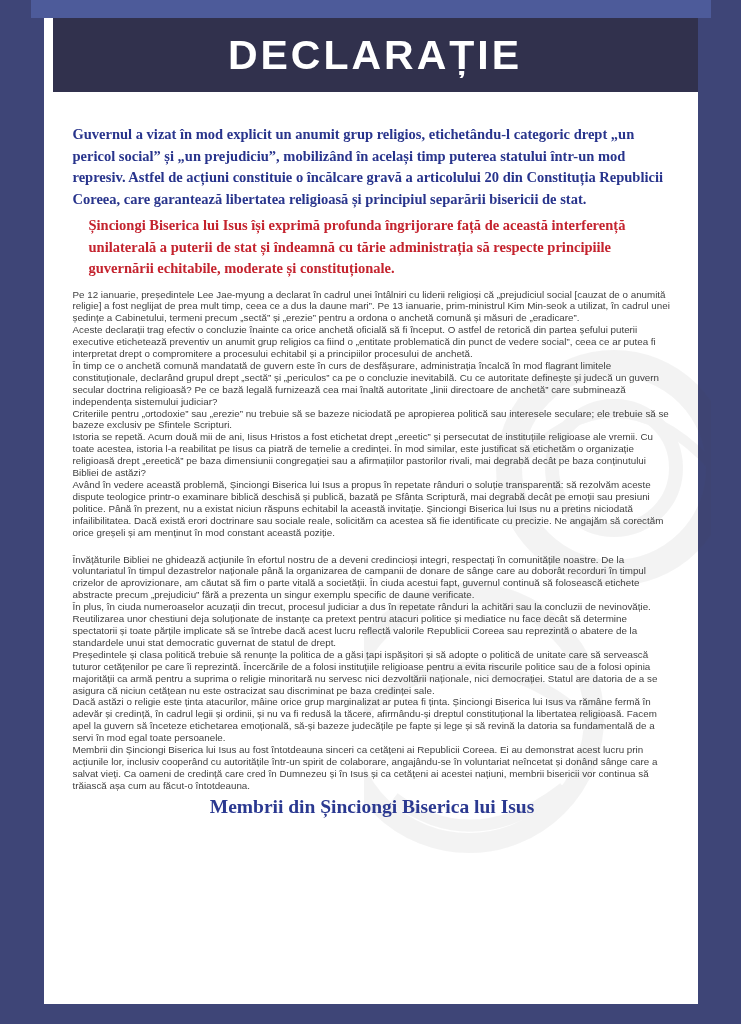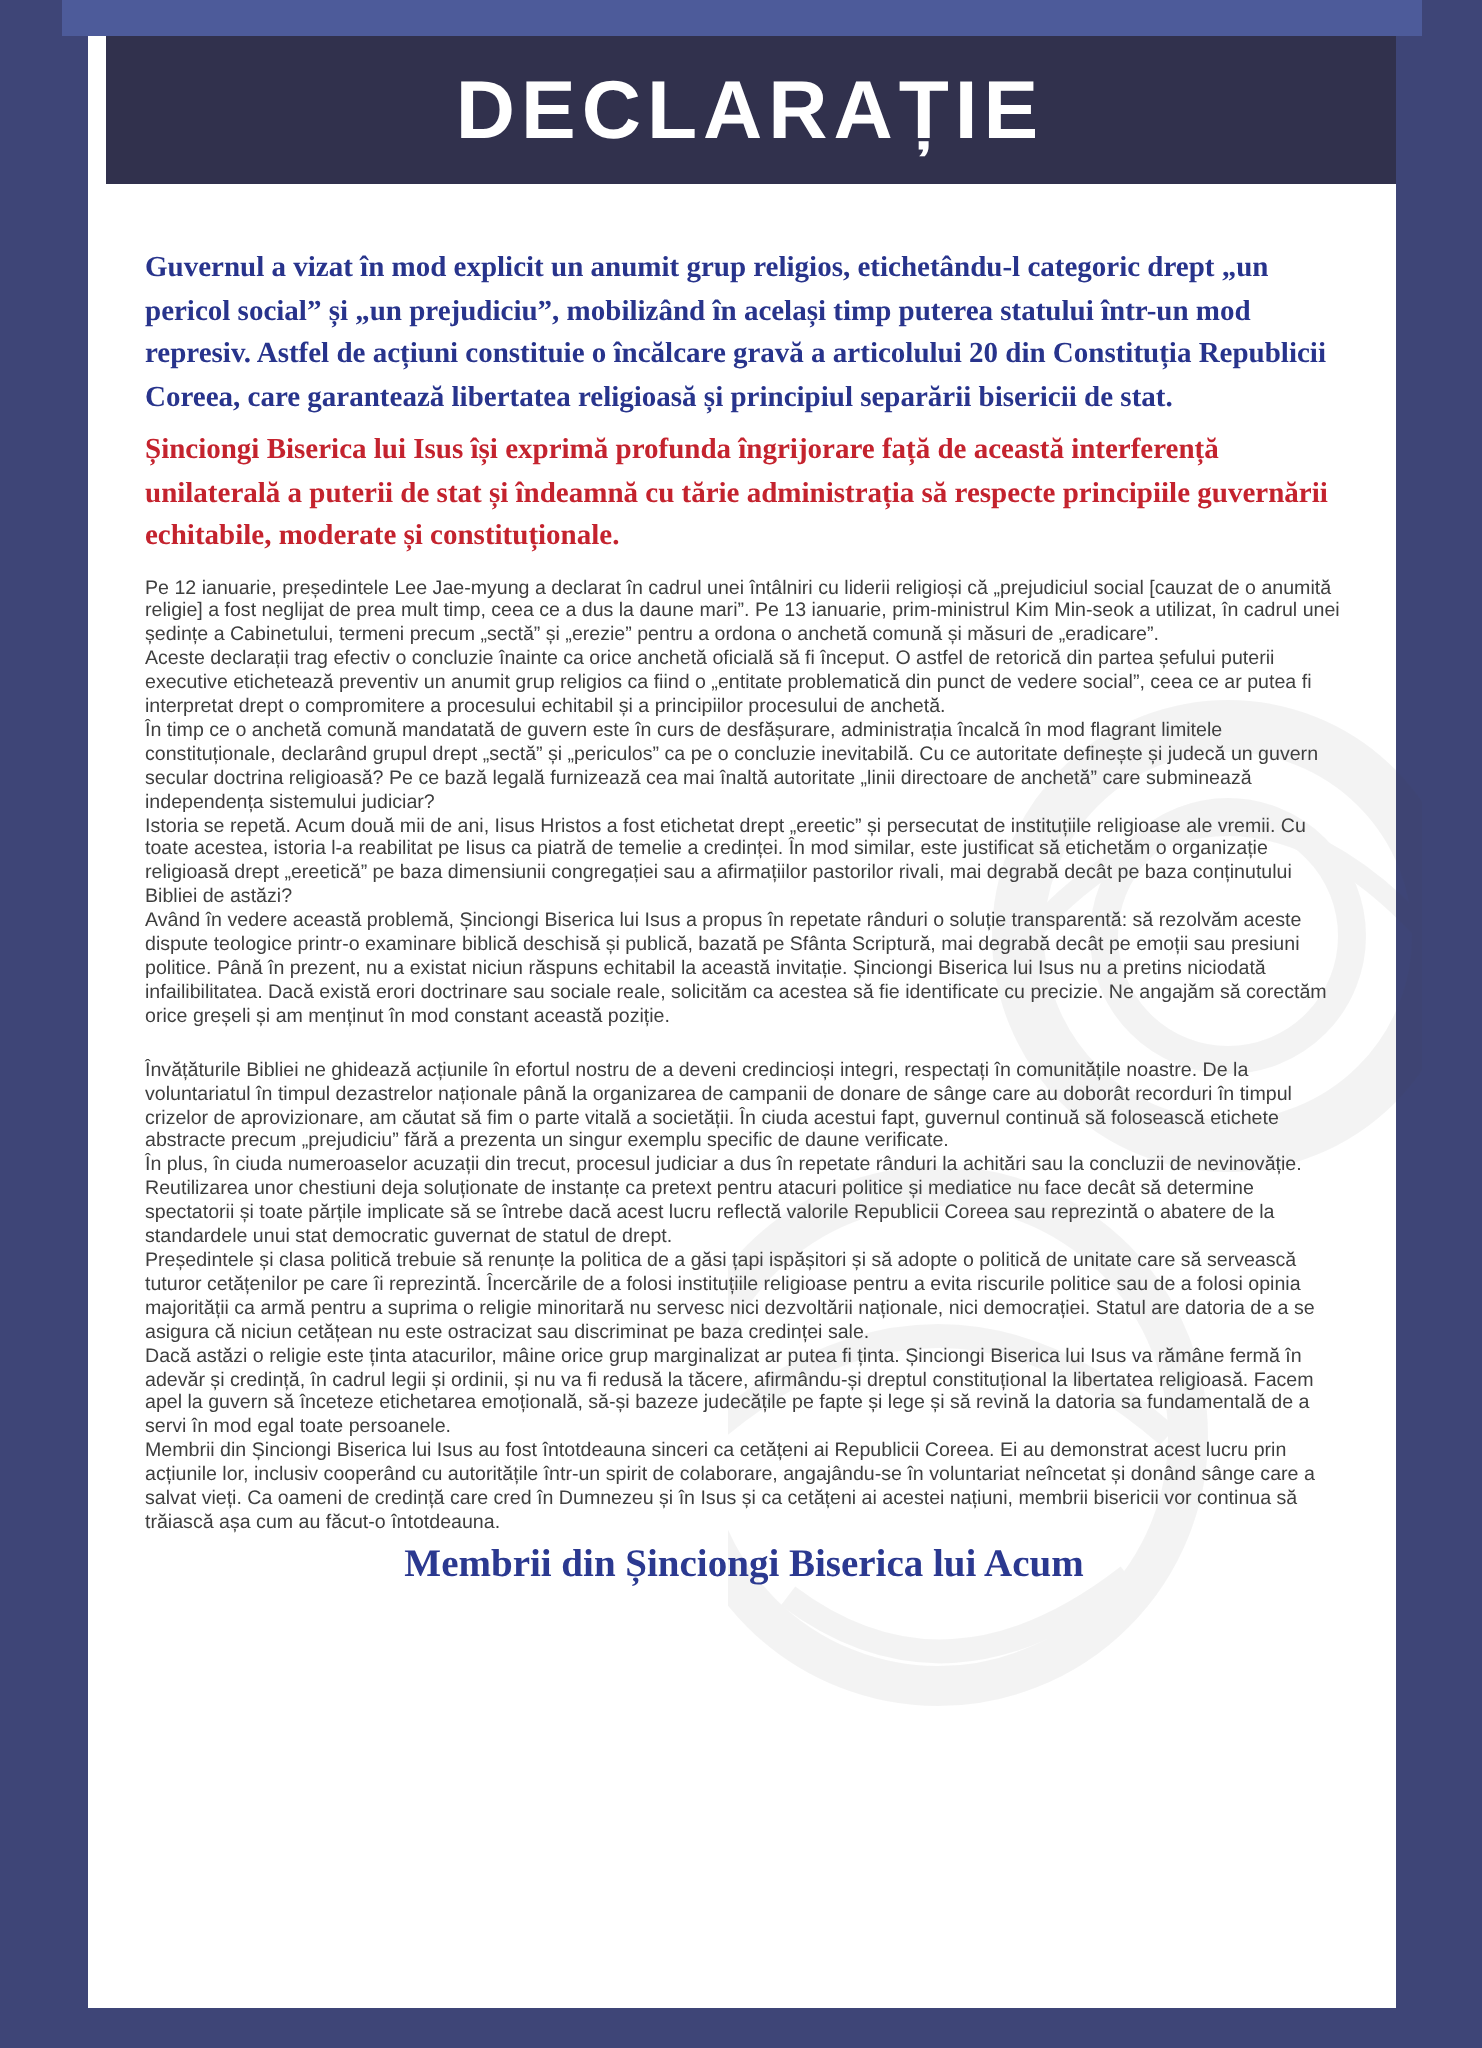--- a/index.html
+++ b/index.html
@@ -24,21 +24,21 @@
   .content{
     position:absolute;top:74px;left:0;right:0;bottom:0;
     padding:32px 26px 0 29px;box-sizing:border-box;z-index:2;
   }
   .intro-blue{
     font-family:"Liberation Serif",serif;font-weight:bold;
     color:#28348c;font-size:14.5px;line-height:21.5px;margin:0 0 5px 0;
   }
   .intro-red{
     font-family:"Liberation Serif",serif;font-weight:bold;
-    color:#c4232e;font-size:14.5px;line-height:21.5px;margin:0 0 9px 0;
+    color:#c4232e;font-size:14.5px;line-height:21.5px;margin:0 0 9px 16px;
   }
   .columns{display:flex;gap:15px;flex-direction:column;}
   .col{flex:1;min-width:0;}
   .col p{
     margin:0;color:#3f3f3f;font-size:9.8px;line-height:11.9px;
     font-family:"Liberation Sans",sans-serif;
   }
   .footer{margin-top:4px;text-align:center;}
   .footer-date{
     font-family:"Liberation Serif",serif;color:#1f1f3d;
@@ -76,31 +76,32 @@
     <div class="content">
 
       <p class="intro-blue">Guvernul a vizat în mod explicit un anumit grup religios, etichetându-l categoric drept „un pericol social” și „un prejudiciu”, mobilizând în același timp puterea statului într-un mod represiv. Astfel de acțiuni constituie o încălcare gravă a articolului 20 din Constituția Republicii Coreea, care garantează libertatea religioasă și principiul separării bisericii de stat.</p>
       <p class="intro-red">Șinciongi Biserica lui Isus își exprimă profunda îngrijorare față de această interferență unilaterală a puterii de stat și îndeamnă cu tărie administrația să respecte principiile guvernării echitabile, moderate și constituționale.</p>
 
       <div class="columns">
         <div class="col">
           <p>Pe 12 ianuarie, președintele Lee Jae-myung a declarat în cadrul unei întâlniri cu liderii religioși că „prejudiciul social [cauzat de o anumită religie] a fost neglijat de prea mult timp, ceea ce a dus la daune mari”. Pe 13 ianuarie, prim-ministrul Kim Min-seok a utilizat, în cadrul unei ședințe a Cabinetului, termeni precum „sectă” și „erezie” pentru a ordona o anchetă comună și măsuri de „eradicare”.</p>
           <p>Aceste declarații trag efectiv o concluzie înainte ca orice anchetă oficială să fi început. O astfel de retorică din partea șefului puterii executive etichetează preventiv un anumit grup religios ca fiind o „entitate problematică din punct de vedere social”, ceea ce ar putea fi interpretat drept o compromitere a procesului echitabil și a principiilor procesului de anchetă.</p>
           <p>În timp ce o anchetă comună mandatată de guvern este în curs de desfășurare, administrația încalcă în mod flagrant limitele constituționale, declarând grupul drept „sectă” și „periculos” ca pe o concluzie inevitabilă. Cu ce autoritate definește și judecă un guvern secular doctrina religioasă? Pe ce bază legală furnizează cea mai înaltă autoritate „linii directoare de anchetă” care subminează independența sistemului judiciar?</p>
+          <p>Criteriile pentru „ortodoxie” sau „erezie” nu trebuie să se bazeze niciodată pe apropierea politică sau interesele seculare; ele trebuie să se bazeze exclusiv pe Sfintele Scripturi.</p>
           <p>Istoria se repetă. Acum două mii de ani, Iisus Hristos a fost etichetat drept „ereetic” și persecutat de instituțiile religioase ale vremii. Cu toate acestea, istoria l-a reabilitat pe Iisus ca piatră de temelie a credinței. În mod similar, este justificat să etichetăm o organizație religioasă drept „ereetică” pe baza dimensiunii congregației sau a afirmațiilor pastorilor rivali, mai degrabă decât pe baza conținutului Bibliei de astăzi?</p>
           <p>Având în vedere această problemă, Șinciongi Biserica lui Isus a propus în repetate rânduri o soluție transparentă: să rezolvăm aceste dispute teologice printr-o examinare biblică deschisă și publică, bazată pe Sfânta Scriptură, mai degrabă decât pe emoții sau presiuni politice. Până în prezent, nu a existat niciun răspuns echitabil la această invitație. Șinciongi Biserica lui Isus nu a pretins niciodată infailibilitatea. Dacă există erori doctrinare sau sociale reale, solicităm ca acestea să fie identificate cu precizie. Ne angajăm să corectăm orice greșeli și am menținut în mod constant această poziție.</p>
         </div>
         <div class="col">
           <p>Învățăturile Bibliei ne ghidează acțiunile în efortul nostru de a deveni credincioși integri, respectați în comunitățile noastre. De la voluntariatul în timpul dezastrelor naționale până la organizarea de campanii de donare de sânge care au doborât recorduri în timpul crizelor de aprovizionare, am căutat să fim o parte vitală a societății. În ciuda acestui fapt, guvernul continuă să folosească etichete abstracte precum „prejudiciu” fără a prezenta un singur exemplu specific de daune verificate.</p>
           <p>În plus, în ciuda numeroaselor acuzații din trecut, procesul judiciar a dus în repetate rânduri la achitări sau la concluzii de nevinovăție. Reutilizarea unor chestiuni deja soluționate de instanțe ca pretext pentru atacuri politice și mediatice nu face decât să determine spectatorii și toate părțile implicate să se întrebe dacă acest lucru reflectă valorile Republicii Coreea sau reprezintă o abatere de la standardele unui stat democratic guvernat de statul de drept.</p>
           <p>Președintele și clasa politică trebuie să renunțe la politica de a găsi țapi ispășitori și să adopte o politică de unitate care să servească tuturor cetățenilor pe care îi reprezintă. Încercările de a folosi instituțiile religioase pentru a evita riscurile politice sau de a folosi opinia majorității ca armă pentru a suprima o religie minoritară nu servesc nici dezvoltării naționale, nici democrației. Statul are datoria de a se asigura că niciun cetățean nu este ostracizat sau discriminat pe baza credinței sale.</p>
           <p>Dacă astăzi o religie este ținta atacurilor, mâine orice grup marginalizat ar putea fi ținta. Șinciongi Biserica lui Isus va rămâne fermă în adevăr și credință, în cadrul legii și ordinii, și nu va fi redusă la tăcere, afirmându-și dreptul constituțional la libertatea religioasă. Facem apel la guvern să înceteze etichetarea emoțională, să-și bazeze judecățile pe fapte și lege și să revină la datoria sa fundamentală de a servi în mod egal toate persoanele.</p>
           <p>Membrii din Șinciongi Biserica lui Isus au fost întotdeauna sinceri ca cetățeni ai Republicii Coreea. Ei au demonstrat acest lucru prin acțiunile lor, inclusiv cooperând cu autoritățile într-un spirit de colaborare, angajându-se în voluntariat neîncetat și donând sânge care a salvat vieți. Ca oameni de credință care cred în Dumnezeu și în Isus și ca cetățeni ai acestei națiuni, membrii bisericii vor continua să trăiască așa cum au făcut-o întotdeauna.</p>
         </div>
       </div>
 
       <div class="footer">
-        <p class="footer-signature">Membrii din Șinciongi Biserica lui Acum</p>
+        <p class="footer-signature">Membrii din Șinciongi Biserica lui Isus</p>
       </div>
 
     </div>
   </div>
 </div>
 
 </body></html>

